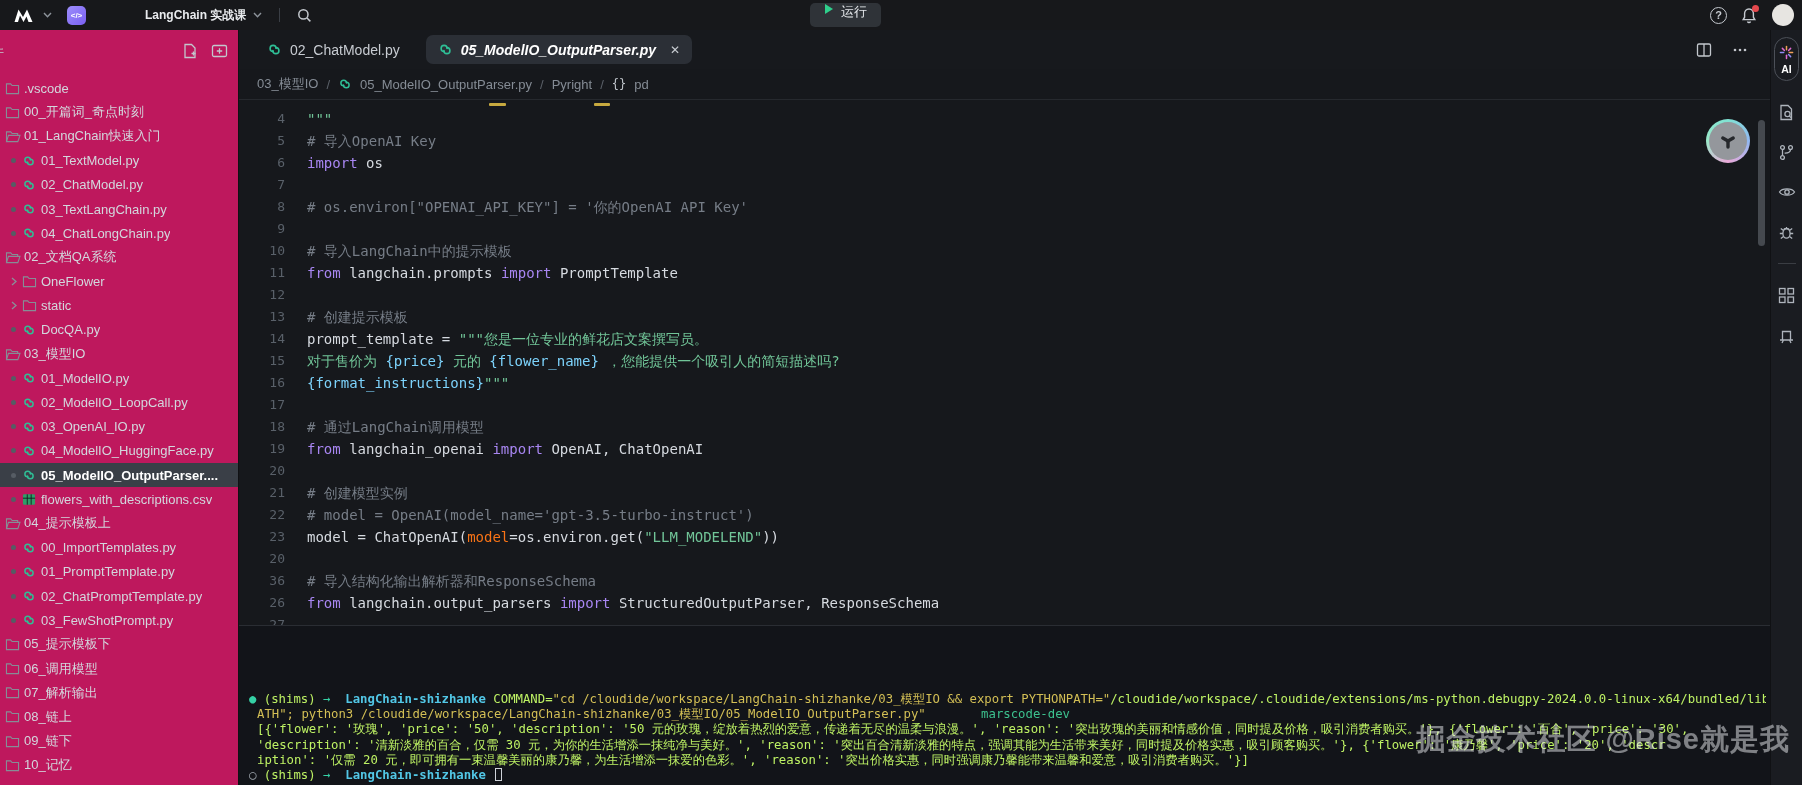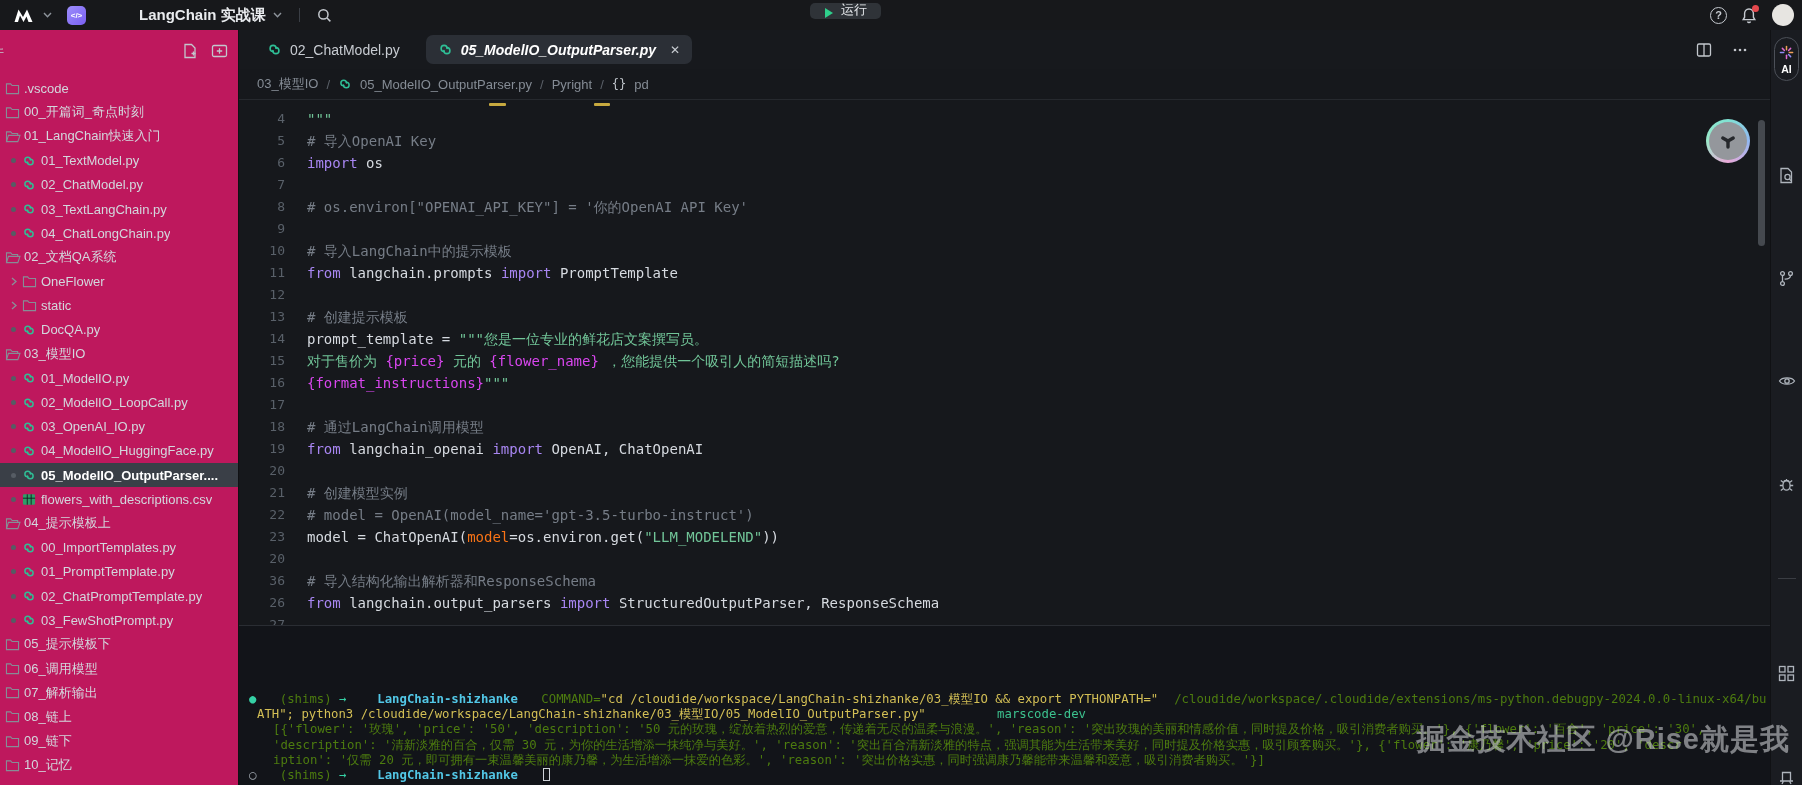--- a/index.html
+++ b/index.html
@@ -11,24 +11,24 @@
   
   .topbar { position:absolute; left:0; top:0; width:1802px; height:30px;
             background:#17181b; display:flex; align-items:center; z-index:30; }
   .tb-left { display:flex; align-items:center; gap:7px; padding-left:12px; }
   .logo-m { width:24px; height:17px; }
   .chev { width:9px; height:6px; }
   .app-icon { width:19px; height:19px; border-radius:5px; margin-left:8px;
               background:linear-gradient(135deg,#9d8efb,#7a5ff2);
               color:#fff; font-size:8px; font-weight:bold;
               display:flex; align-items:center; justify-content:center; }
-  .ws-title { color:#e9ebee; font-size:15px; font-weight:bold; margin-left:2px;padding-left:44px; }
+  .ws-title { color:#e9ebee; font-size:12px; font-weight:bold; margin-left:8px;padding-left:44px; }
   .tb-div { width:1px; height:14px; background:#3a3e45; margin:0 10px; }
-  .run-btn { position:absolute; left:810px; top:3px; height:16px; padding:0 14px;
-             background:#2f3338; border-radius:5px; display:flex; align-items:flex-end;
+  .run-btn { position:absolute; left:810px; top:3px; height:24px; padding:0 14px;
+             background:#2f3338; border-radius:5px; display:flex; align-items:flex-start;
              gap:7px; color:#e6e9ec; font-size:13px; }
   .tb-right { position:absolute; right:8px; top:0; height:30px;
               display:flex; align-items:center; gap:14px; }
   .help-circ { width:17px; height:17px; border-radius:50%; border:1.4px solid #c6cad0;
                color:#c6cad0; font-size:11px; display:flex; align-items:center;
                justify-content:center; font-weight:bold; }
   .bell-wrap { position:relative; width:17px; height:17px; }
   .bell-dot { position:absolute; right:-1px; top:-2px; width:7px; height:7px;
               border-radius:50%; background:#e5484d; }
   .avatar { width:22px; height:22px; border-radius:50%; background:#e7e5e1; }
@@ -68,21 +68,21 @@
 
   
   .code { position:absolute; left:0; right:0; top:70px; bottom:160px;
           overflow:hidden; font-family:"DejaVu Sans Mono",monospace; font-size:14px; }
   .codeline { position:relative; height:22px; line-height:22px; white-space:pre; }
   .codeline:first-child { height:8px; }
   .ln { position:absolute; left:0; top:0; width:46px; text-align:right;
         color:#596069; font-size:13px; }
   .lc { position:absolute; left:68px; top:0; }
   .tk-k { color:#a886f2; } .tk-s { color:#71c598; } .tk-c { color:#767d87; }
-  .tk-p { color:#d6dae0; } .tk-ph { color:#d946ef; } .tk-pr { color:#f97316; }
+  .tk-p { color:#d6dae0; } .tk-ph { color:#7dd3fc; } .tk-pr { color:#f97316; }
   .squig { position:absolute; height:2.6px; background:#c7a93f; border-radius:1px; top:3px; }
   .scrollthumb { position:absolute; right:5px; top:20px; width:7px; height:126px;
                  background:#45494f; border-radius:3.5px; }
   .ai-badge { position:absolute; left:1467px; top:19px; width:44px; height:44px;
               border-radius:50%; padding:3px;
               background:conic-gradient(#7fe2d3,#92b8f2,#eaa9d9,#9be8c9,#7fe2d3); }
   .ai-badge-inner { width:100%; height:100%; border-radius:50%; background:#94979c;
                     display:flex; align-items:center; justify-content:center; }
 
   
@@ -95,28 +95,28 @@
   .p-actions { position:absolute; right:20px; top:0; height:38px; display:flex;
                align-items:center; gap:16px; color:#c3c7cd; }
   .plus-group { display:flex; align-items:flex-end; gap:3px; }
   .term { position:absolute; left:10px; right:4px; top:66px;
           font-family:"DejaVu Sans Mono",monospace; font-size:12.3px;
           line-height:15.2px; color:#c6cbd2; }
   .tline { white-space:pre; overflow:hidden; }
   .tline.cont { padding-left:8px; }
   .t-d { color:#35d0a5; } .t-dh { color:#9aa1a9; } .t-a { color:#35d0a5; }
   .t-h { color:#52c7e6; font-weight:bold; } .t-y { color:#d3bf55; }
-  .t-g { color:#3cc18e;padding-left:48px; } .t-w { color:#4d7c0f;margin-left:16px; }
+  .t-g { color:#3cc18e;padding-left:48px; } .t-w { color:#bef264; }
   .t-cur { display:inline-block; width:7px; height:13px; border:1px solid #cfd3d9;
            vertical-align:-2px; margin-left:2px; }
 
   
   .rightbar { position:absolute; right:0; top:30px; width:32px; height:755px;
               background:#1a1c21; border-left:1px solid #101114;
-              display:flex; flex-direction:column; align-items:center; z-index:20;justify-content:space-between; }
+              display:flex; flex-direction:column; align-items:center; z-index:20; }
   .ai-pill { margin-top:7px; border:1px solid #4c5058; border-radius:13px;
              padding:7px 4px 5px; display:flex; flex-direction:column;
              align-items:center; gap:3px; }
   .ai-txt { color:#ffffff; font-size:10.5px; font-weight:bold; }
   .rb-icon { margin-top:22px; width:18px; height:18px; display:flex;
              align-items:center; justify-content:center; }
   .rb-div { margin-top:22px; width:18px; height:1px; background:#3a3d43; }
 
   
   .watermark { position:absolute; right:12px; top:720px; z-index:50;

